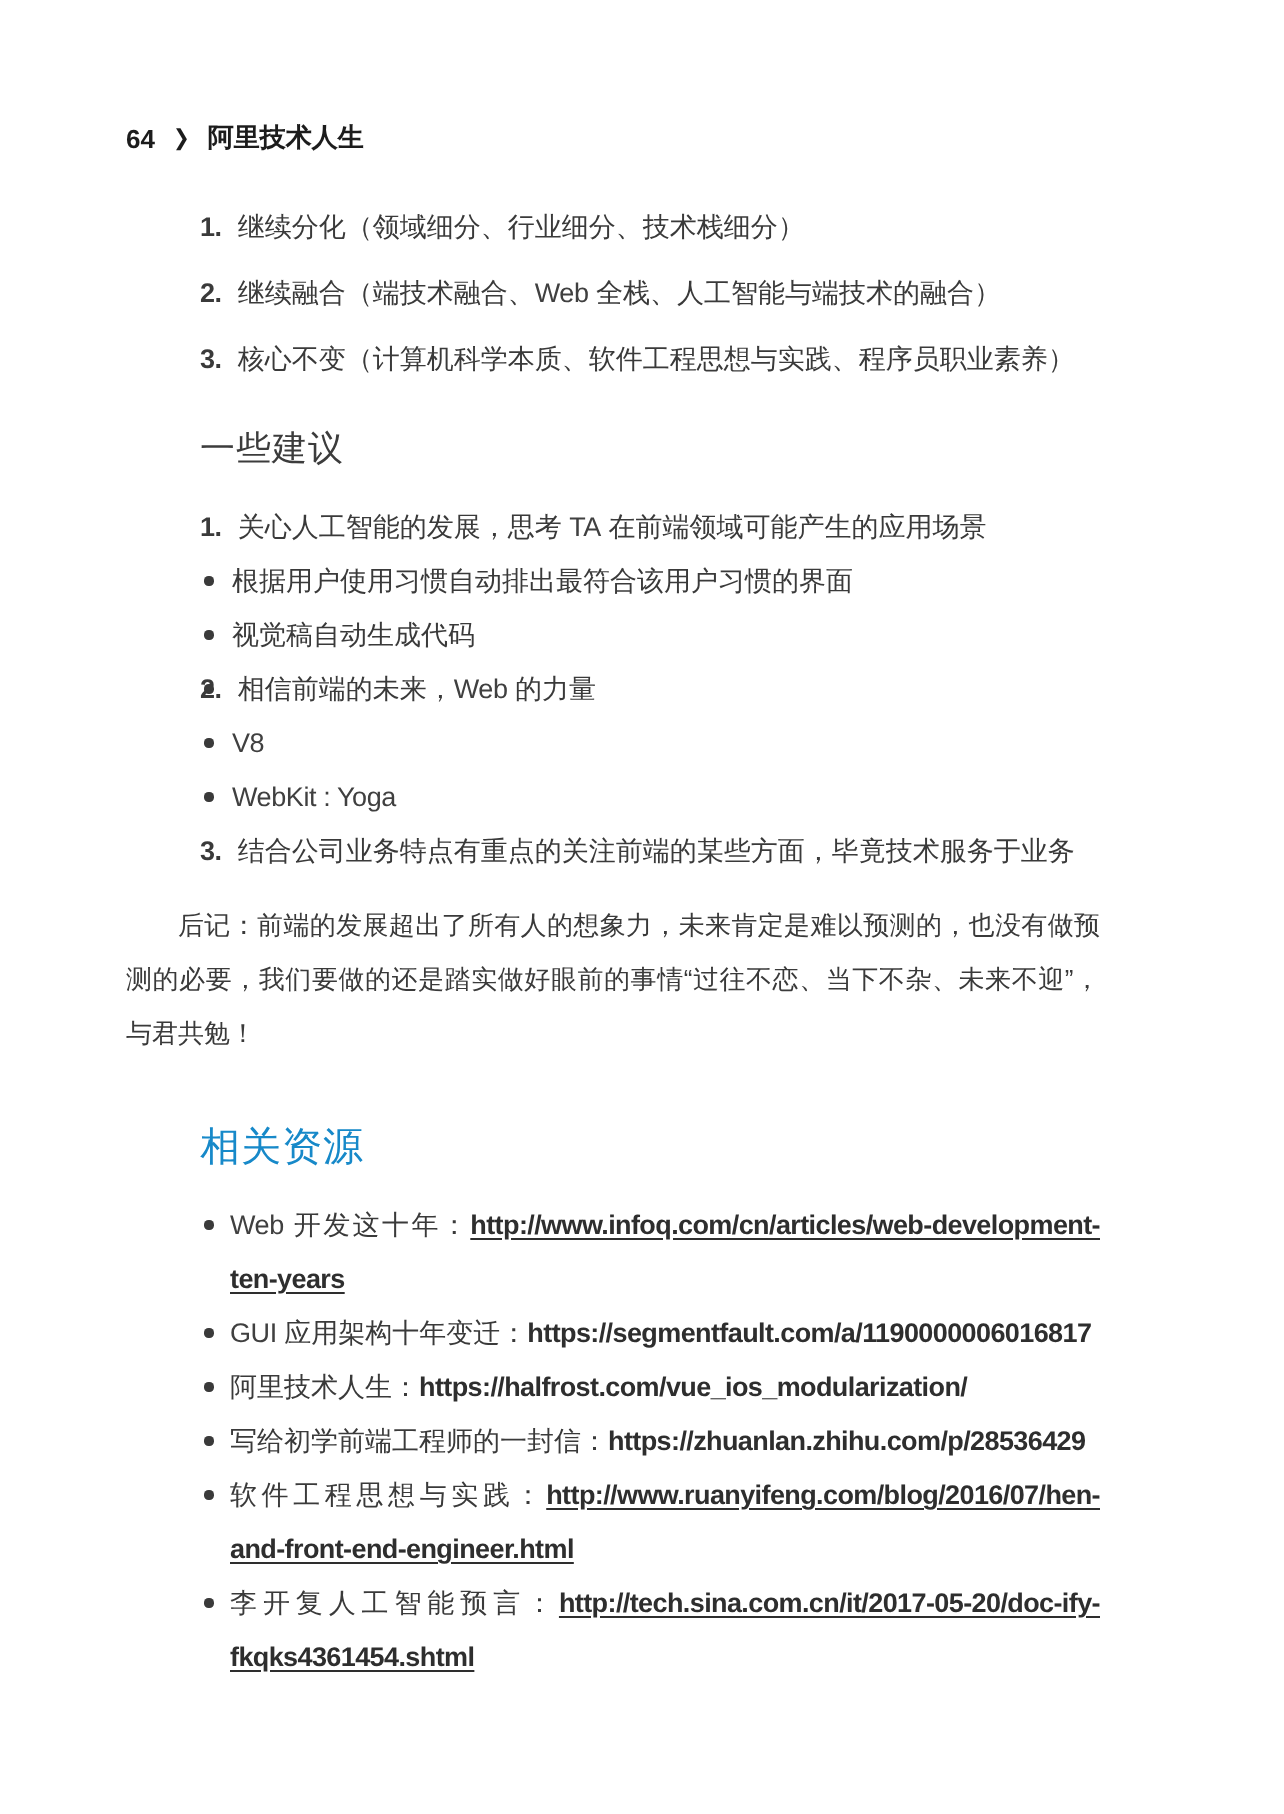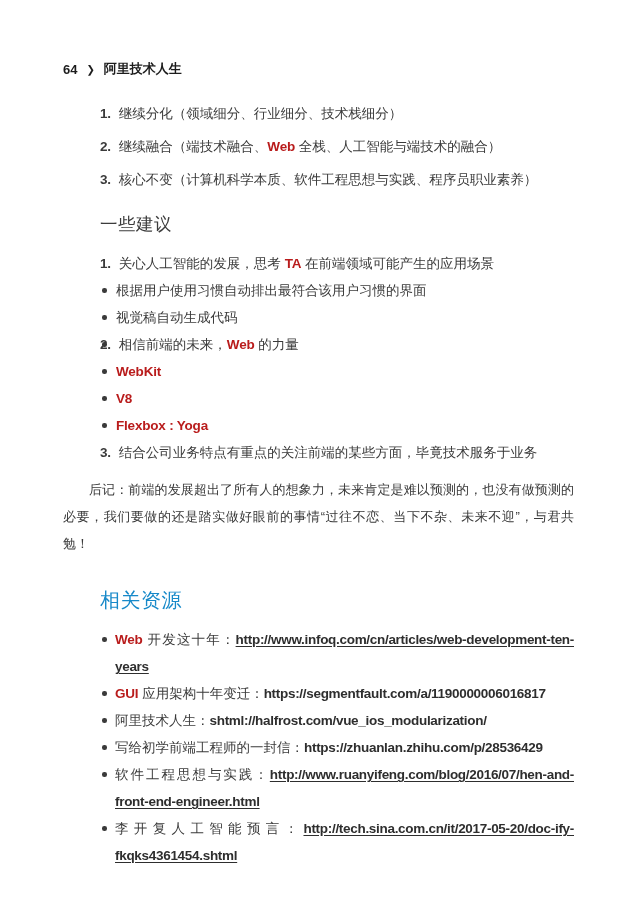--- a/index.html
+++ b/index.html
@@ -5,21 +5,21 @@
   html,body{margin:0;padding:0;background:#ffffff;}
   body{
     width:642px;height:907px;overflow:hidden;
     font-family:"Liberation Sans","DejaVu Sans",sans-serif;
     color:#3a3a3a;
     -webkit-font-smoothing:antialiased;
   }
   .page{
     box-sizing:border-box;
     width:642px;height:907px;
-    padding:60px 68px 30px 63px;
+    padding:60px 92px 30px 63px;
   }
   
   .book-header{
     display:flex;align-items:center;gap:9px;
     font-size:13px;font-weight:700;color:#1c1c1c;
     margin-bottom:26px;
   }
   .book-header .sep{font-size:10px;font-weight:700;color:#1c1c1c;transform:scaleY(1.1);}
   
   .h-section{
@@ -50,21 +50,21 @@
   }
   
   .resources{margin-left:37px;font-size:13.5px;}
   .res-item{
     position:relative;padding-left:15px;
     line-height:27px;text-align:justify;
     overflow-wrap:break-word;
   }
   .res-item .dot{top:11px;}
   
-  .latin{font-weight:700;letter-spacing:-0.2px;color:#b91c1c;}
+  .latin{font-weight:400;letter-spacing:-0.2px;color:#404040;}
   .u{text-decoration:underline;text-underline-offset:2px;}
   .url{font-weight:700;letter-spacing:-0.3px;color:#2e2e2e;}
 </style>
 </head>
 <body>
 
 <div class="page">
 
   <div class="book-header">
     <span>64</span>
@@ -97,46 +97,43 @@
     <div class="row brow">
       <span class="dot"></span><span><span>视觉稿自动生成代码</span></span>
     </div>
     <div class="row brow">
       <span class="dot"></span>
     </div>
     <div class="row">
       <span class="marker">2.</span><span><span>相信前端的未来，</span><span class="latin">Web</span><span> 的力量</span></span>
     </div>
     <div class="row brow">
-      <span class="dot"></span><span><span class="latin">WebKit</span></span>
-    </div>
-    <div class="row brow">
       <span class="dot"></span><span><span class="latin">V8</span></span>
     </div>
     <div class="row brow">
-      <span class="dot"></span><span><span class="latin">Flexbox : Yoga</span></span>
+      <span class="dot"></span><span><span class="latin">WebKit : Yoga</span></span>
     </div>
     <div class="row">
       <span class="marker">3.</span><span><span>结合公司业务特点有重点的关注前端的某些方面，毕竟技术服务于业务</span></span>
     </div>
   </div>
 
   <p class="postscript">后记：前端的发展超出了所有人的想象力，未来肯定是难以预测的，也没有做预测的必要，我们要做的还是踏实做好眼前的事情“过往不恋、当下不杂、未来不迎”，与君共勉！</p>
 
   <div class="h-resources">相关资源</div>
 
   <div class="resources">
     <div class="res-item">
       <span class="dot"></span><span><span class="latin">Web</span><span> 开发这十年：</span><span class="url u">http://www.infoq.com/cn/articles/web-development-ten-years</span></span>
     </div>
     <div class="res-item">
       <span class="dot"></span><span><span class="latin">GUI</span><span> 应用架构十年变迁：</span><span class="url">https://segmentfault.com/a/1190000006016817</span></span>
     </div>
     <div class="res-item">
-      <span class="dot"></span><span><span>阿里技术人生：</span><span class="url">shtml://halfrost.com/vue_ios_modularization/</span></span>
+      <span class="dot"></span><span><span>阿里技术人生：</span><span class="url">https://halfrost.com/vue_ios_modularization/</span></span>
     </div>
     <div class="res-item">
       <span class="dot"></span><span><span>写给初学前端工程师的一封信：</span><span class="url">https://zhuanlan.zhihu.com/p/28536429</span></span>
     </div>
     <div class="res-item">
       <span class="dot"></span><span><span>软件工程思想与实践：</span><span class="url u">http://www.ruanyifeng.com/blog/2016/07/hen-and-front-end-engineer.html</span></span>
     </div>
     <div class="res-item">
       <span class="dot"></span><span><span>李开复人工智能预言：</span><span class="url u">http://tech.sina.com.cn/it/2017-05-20/doc-ify-fkqks4361454.shtml</span></span>
     </div>

